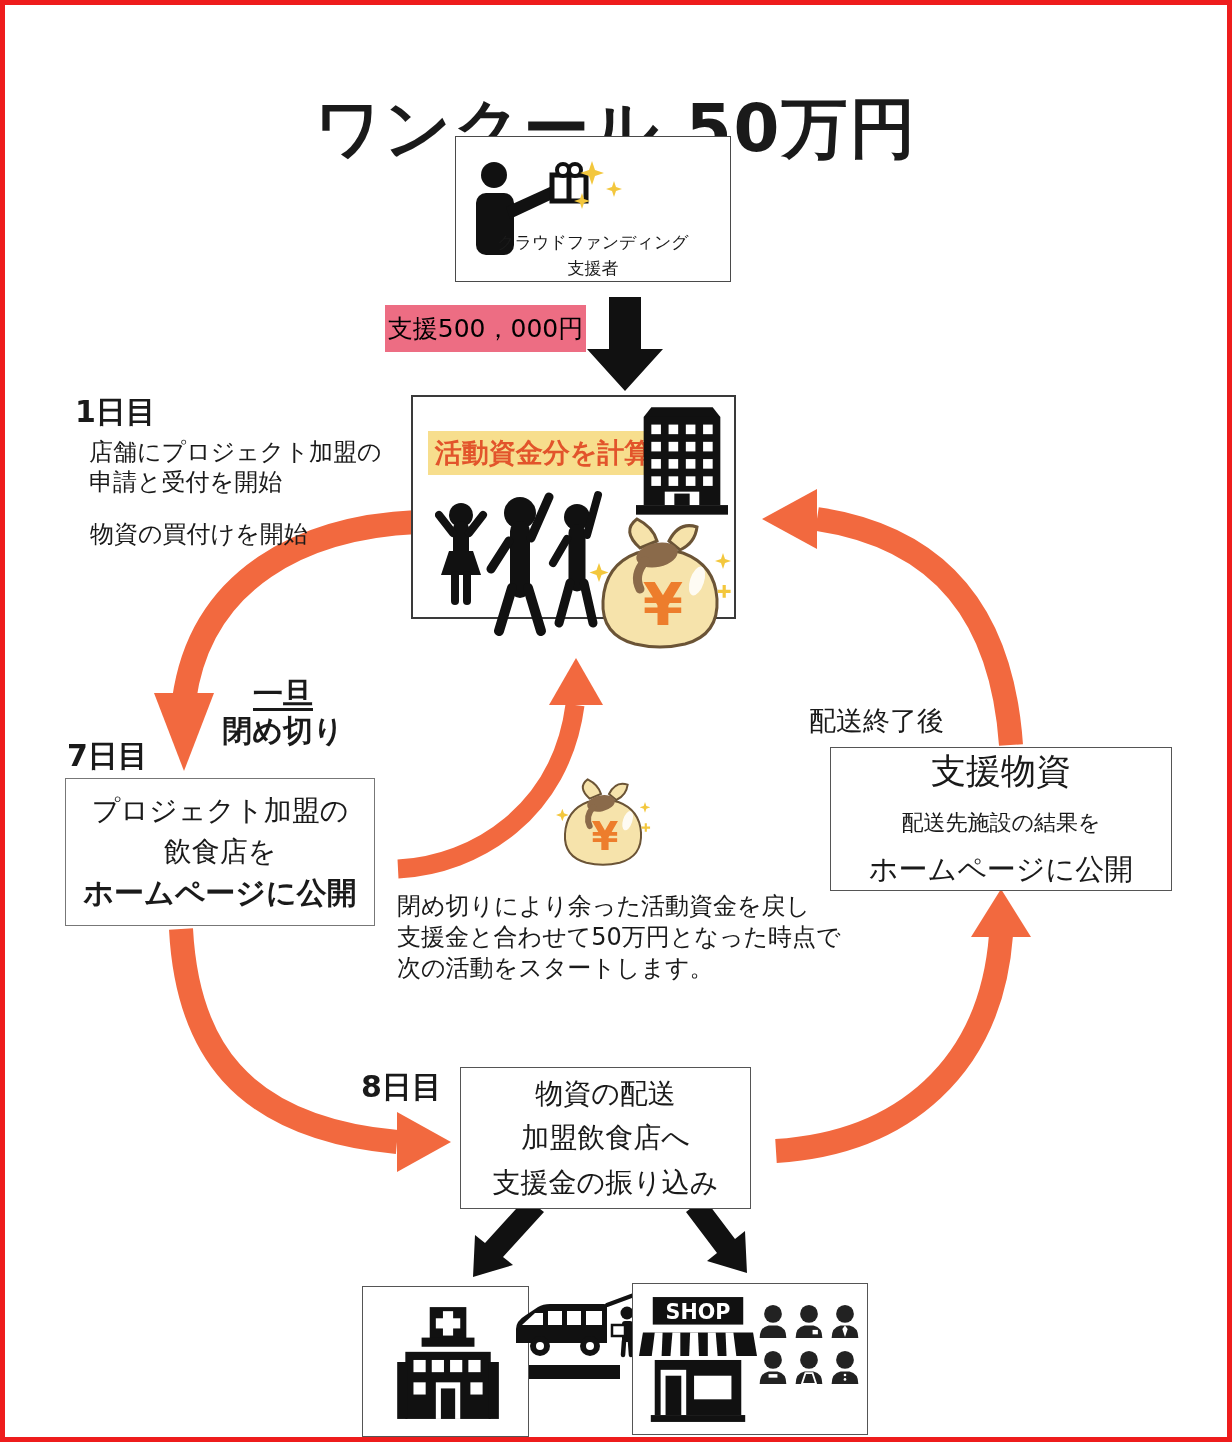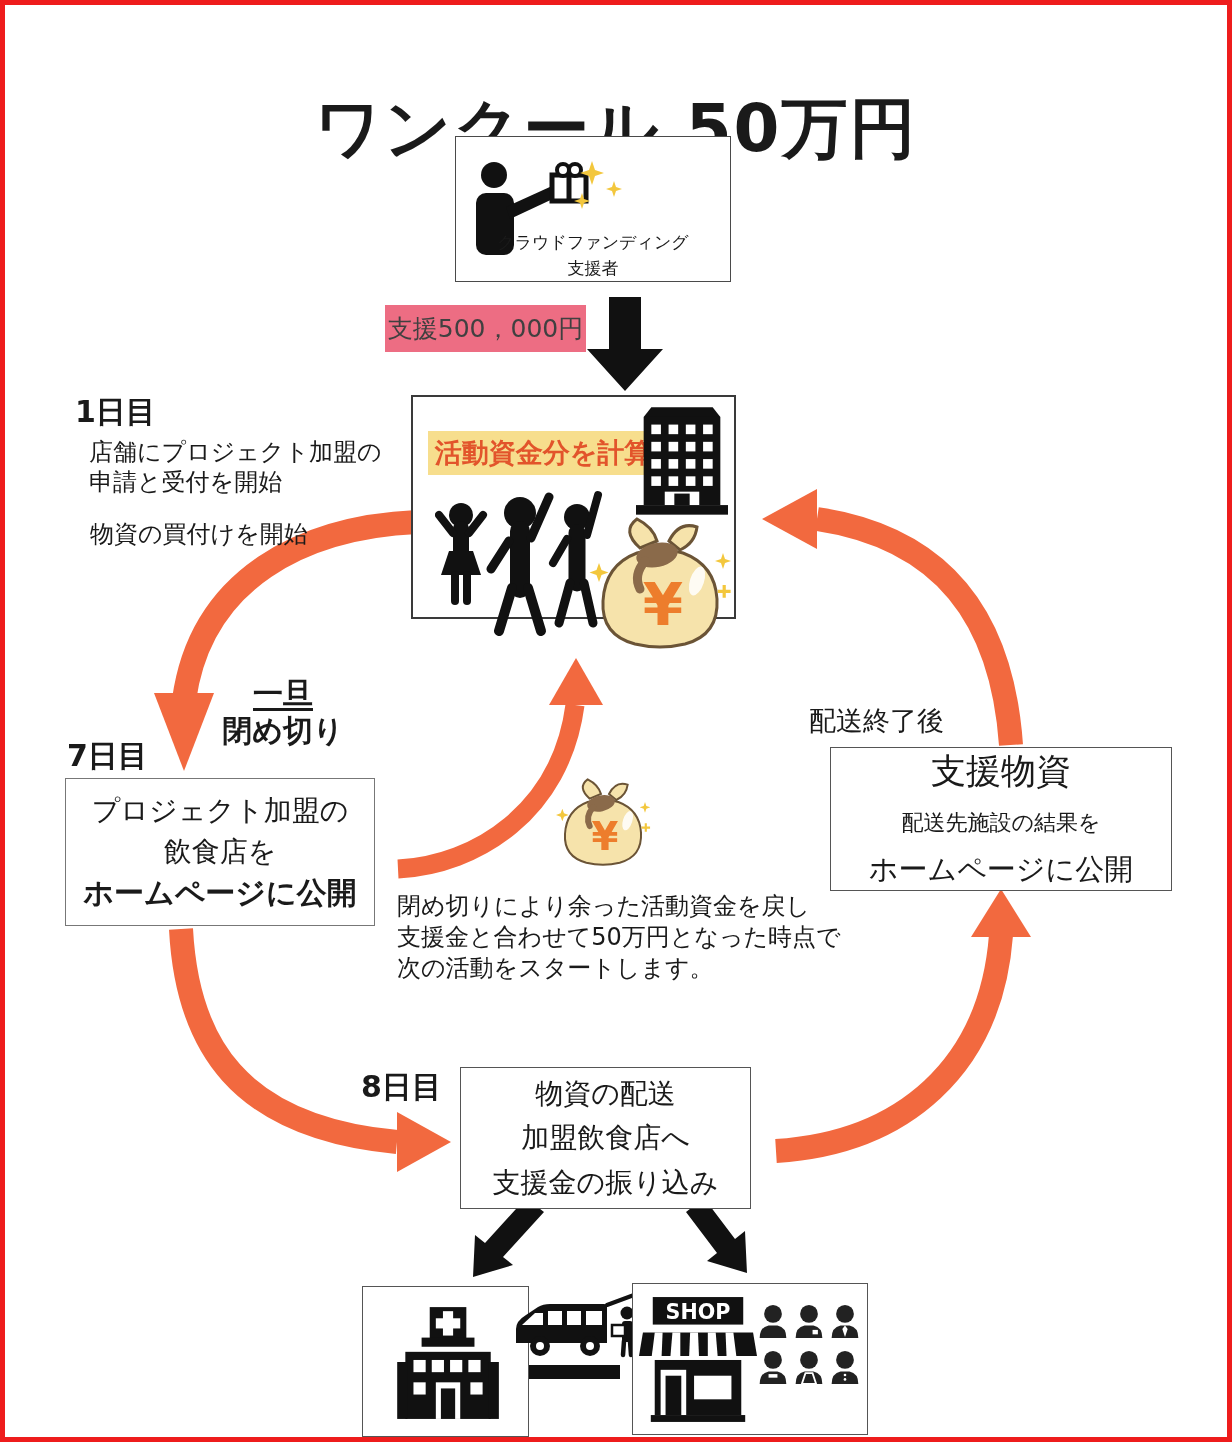--- a/index.html
+++ b/index.html
@@ -21,21 +21,21 @@
   }
   .box{position:absolute; background:#fff; box-sizing:border-box;}
   .b-thin{border:1px solid #555;}
   .b-med{border:2px solid #3a3a3a;}
   .b-gray{border:1px solid #777;}
   .center-col{display:flex; flex-direction:column; align-items:center; justify-content:space-evenly; text-align:center;}
   .supporter-box{left:450px; top:131px; width:276px; height:146px; border:1px solid #4a4a4a;}
   .supporter-text{left:0; right:0; top:92px; text-align:center; font-size:17px; line-height:26px;}
   .support-label{
     left:380px; top:300px; width:201px; height:47px; background:var(--support-bg);
-    color:#404040; font-size:25px; line-height:47px; text-align:center; font-weight:500;
+    color:#000000; font-size:25px; line-height:47px; text-align:center; font-weight:500;
   }
   .center-box{left:406px; top:390px; width:325px; height:224px;padding-left:43px;}
   .fund-label{
     left:15px; top:34px; width:230px; height:44px; background:var(--fund-label-bg);
     color:var(--fund-label-text); font-size:27px; font-weight:700;
     line-height:44px; text-align:center;
   }
   .day1-block{left:70px; top:392px; font-size:24px; line-height:30px;}
   .day-label{font-size:30px; font-weight:700;}
   .day1-l12{margin:10px 8px 0 14px;}

